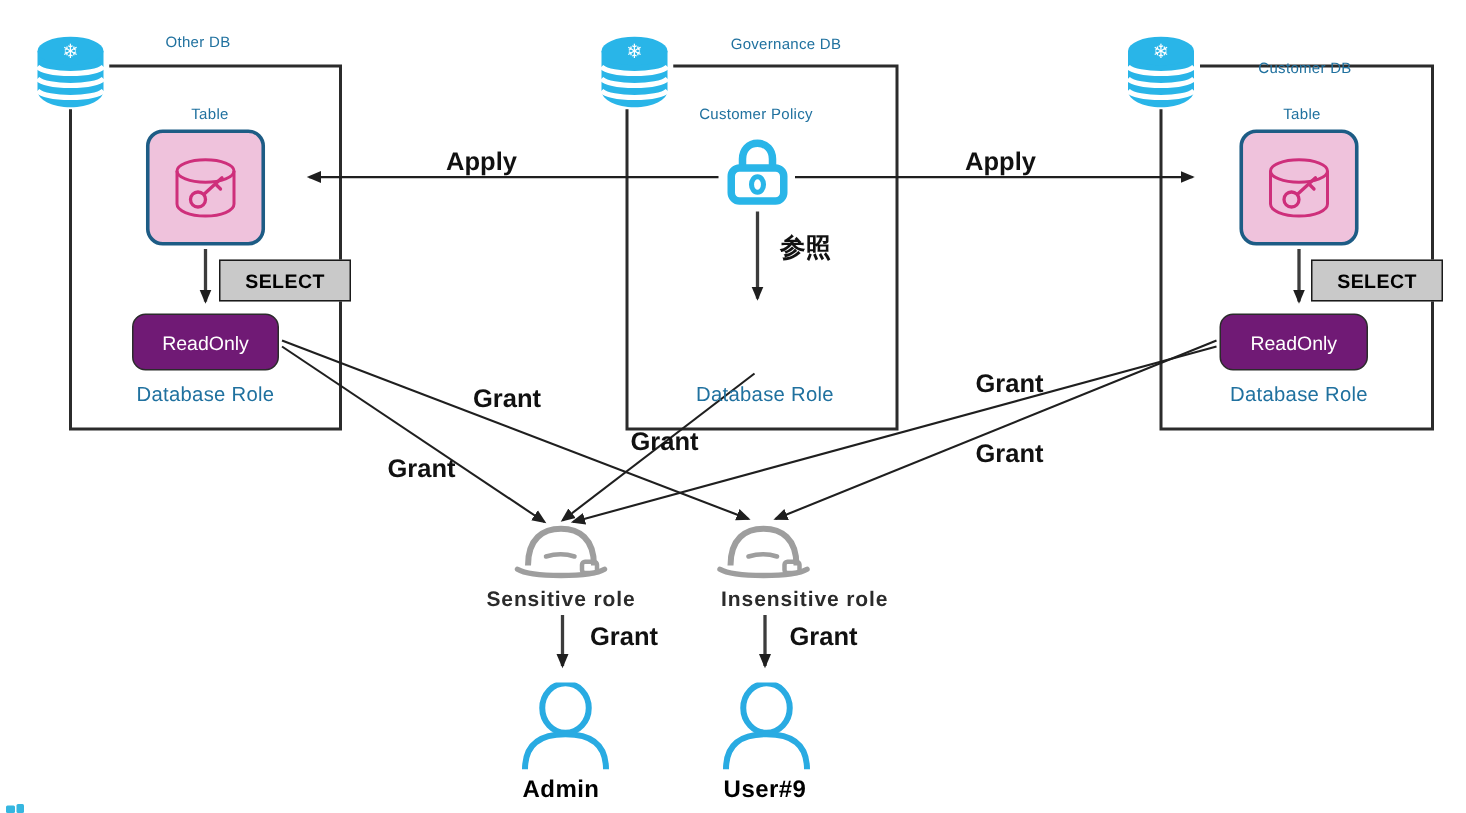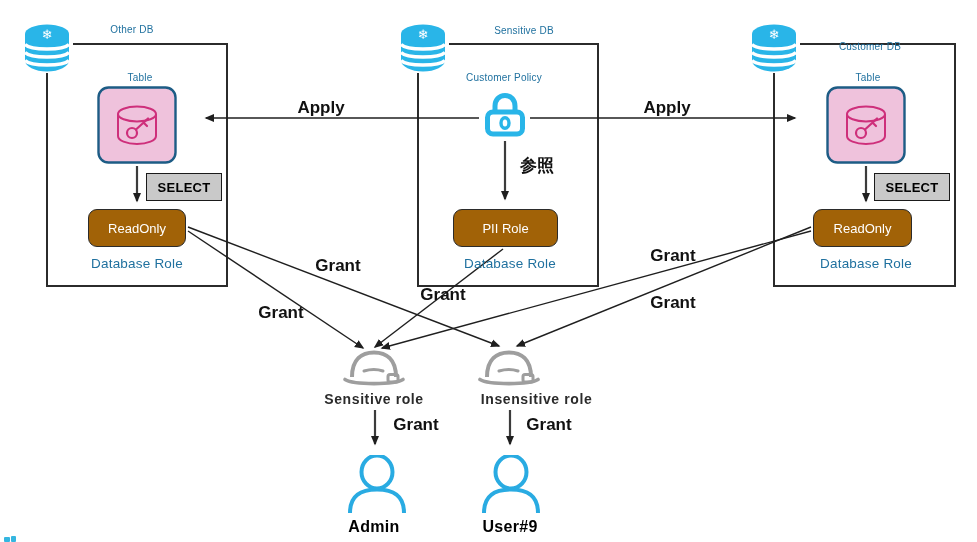--- a/index.html
+++ b/index.html
@@ -15,26 +15,26 @@
   .lbl{
     position:absolute;transform:translate(-50%,-50%);white-space:nowrap;
     font-size:10px;color:#20719F;z-index:3;letter-spacing:.2px;
   }
   .edge-lbl{
     position:absolute;transform:translate(-50%,-50%);white-space:nowrap;
     font-size:17px;font-weight:bold;color:#111;z-index:3;
   }
   .role-pill{
     position:absolute;top:209px;height:38px;z-index:3;
-    background:#a16207;border:1.6px solid #2b2b2b;border-radius:9px;
+    background:#701a75;border:1.6px solid #2b2b2b;border-radius:9px;
     display:flex;align-items:center;justify-content:center;
     color:#ffffff;font-size:13px;box-sizing:border-box;
   }
   .select-badge{
-    position:absolute;top:173px;width:76px;height:28px;z-index:3;
+    position:absolute;top:173px;width:88px;height:28px;z-index:3;
     background:#C9C9C9;border:1.6px solid #1a1a1a;
     display:flex;align-items:center;justify-content:center;
     font-size:13px;font-weight:bold;color:#000;box-sizing:border-box;letter-spacing:.3px;
   }
   .icon{position:absolute;z-index:3;line-height:0;}
   .role-name{
     position:absolute;transform:translate(-50%,-50%);white-space:nowrap;
     font-size:14px;font-weight:bold;color:#2b2b2b;z-index:3;letter-spacing:.6px;
   }
   .user-name{
@@ -104,21 +104,21 @@
       <path d="M4 11 V37.5 C4 43.5 14 48.5 26 48.5 C38 48.5 48 43.5 48 37.5 V11" fill="#29B5E8"></path>
       <ellipse cx="26" cy="11" rx="22" ry="9.5" fill="#29B5E8"></ellipse>
       <path d="M4 21.5 C10 27.5 42 27.5 48 21.5" stroke="#ffffff" stroke-width="3.4" fill="none"></path>
       <path d="M4 29.5 C10 35.5 42 35.5 48 29.5" stroke="#ffffff" stroke-width="3.4" fill="none"></path>
       <path d="M4 37.5 C10 43.5 42 43.5 48 37.5" stroke="#ffffff" stroke-width="3.4" fill="none"></path>
       <text x="26" y="15.5" text-anchor="middle" font-size="13" fill="#ffffff">❄</text>
     </svg>
   </div>
 
   <div class="lbl" style="left:132px;top:29px;">Other DB</div>
-  <div class="lbl" style="left:524px;top:30px;">Sensitive DB</div>
+  <div class="lbl" style="left:524px;top:30px;">Governance DB</div>
   <div class="lbl" style="left:870px;top:30px;margin-top:16px;">Customer DB</div>
 
   <div class="lbl" style="left:140px;top:77px;">Table</div>
   <div class="lbl" style="left:504px;top:77px;">Customer Policy</div>
   <div class="lbl" style="left:868px;top:77px;">Table</div>
 
   <div class="icon" style="left:97px;top:86px;">
     <svg width="80" height="78" viewBox="0 0 80 78">
       <rect x="1.5" y="1.5" width="77" height="75" rx="10" fill="#EFC2DC" stroke="#1D5C85" stroke-width="2.4"></rect>
       <ellipse cx="40" cy="28" rx="19" ry="7.5" fill="none" stroke="#CE2F7B" stroke-width="2"></ellipse>
@@ -143,21 +143,20 @@
       <rect x="5.5" y="22" width="35" height="22" rx="5.5" fill="#ffffff" stroke="#29B5E8" stroke-width="5"></rect>
       <ellipse cx="23" cy="33" rx="4" ry="5.2" fill="none" stroke="#29B5E8" stroke-width="3.4"></ellipse>
     </svg>
   </div>
 
   <div class="select-badge" style="left:146px;">SELECT</div>
   <div class="select-badge" style="left:874px;">SELECT</div>
   <div class="edge-lbl" style="left:537px;top:165px;">参照</div>
 
   <div class="role-pill" style="left:88px;width:98px;">ReadOnly</div>
-  <div class="role-pill" style="left:453px;width:105px;">PII Role</div>
   <div class="role-pill" style="left:813px;width:99px;">ReadOnly</div>
 
   <div class="lbl" style="left:137px;top:263px;font-size:13.5px;">Database Role</div>
   <div class="lbl" style="left:510px;top:263px;font-size:13.5px;">Database Role</div>
   <div class="lbl" style="left:866px;top:263px;font-size:13.5px;">Database Role</div>
 
   <div class="edge-lbl" style="left:321px;top:108px;">Apply</div>
   <div class="edge-lbl" style="left:667px;top:108px;">Apply</div>
   <div class="edge-lbl" style="left:338px;top:266px;">Grant</div>
   <div class="edge-lbl" style="left:281px;top:313px;">Grant</div>

